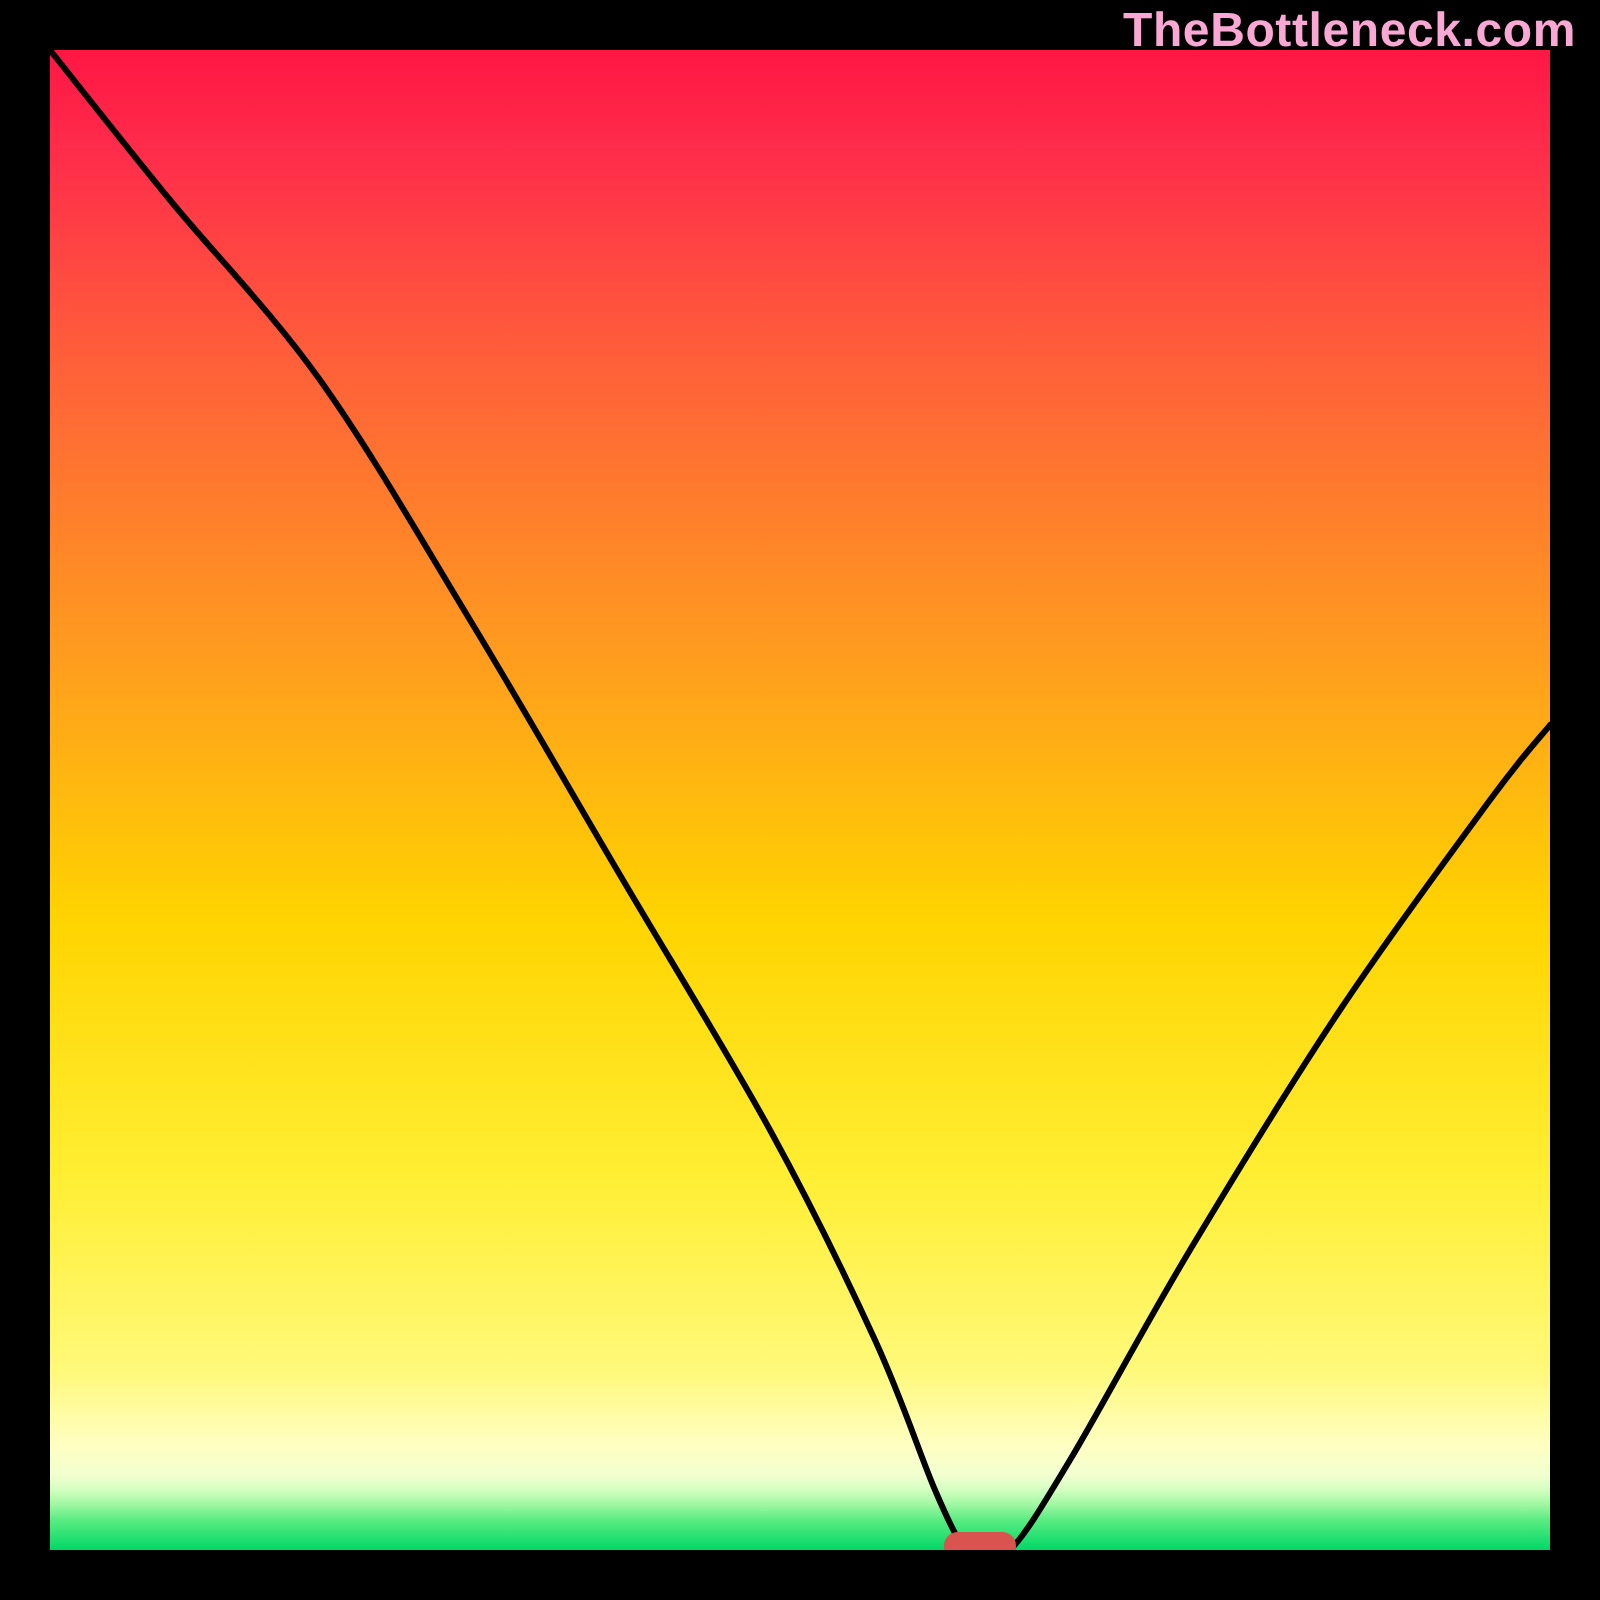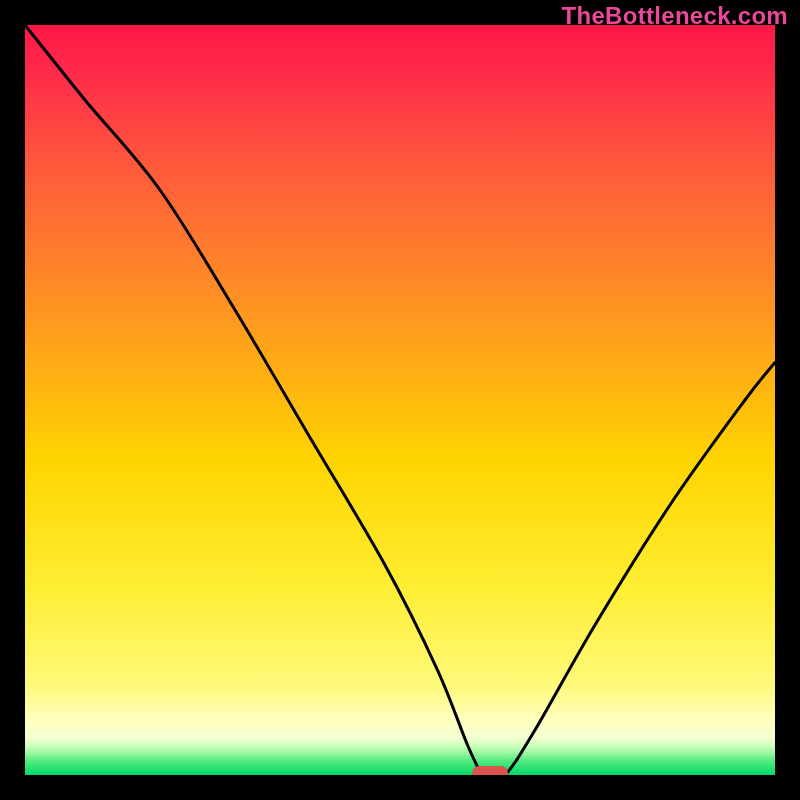--- a/index.html
+++ b/index.html
@@ -25,21 +25,21 @@
     width: 750px;
     height: 750px;
   }
   .watermark {
     position: absolute;
     top: 2px;
     right: 12px;
     font-family: Arial, Helvetica, sans-serif;
     font-size: 24px;
     font-weight: 600;
-    color: #ec4899;
+    color: #f9a8d4;
     letter-spacing: 0.3px;
   }
   svg { display: block; }
 </style>
 </head>
 <body>
 
 <div class="frame">
   <div class="watermark">TheBottleneck.com</div>
 

